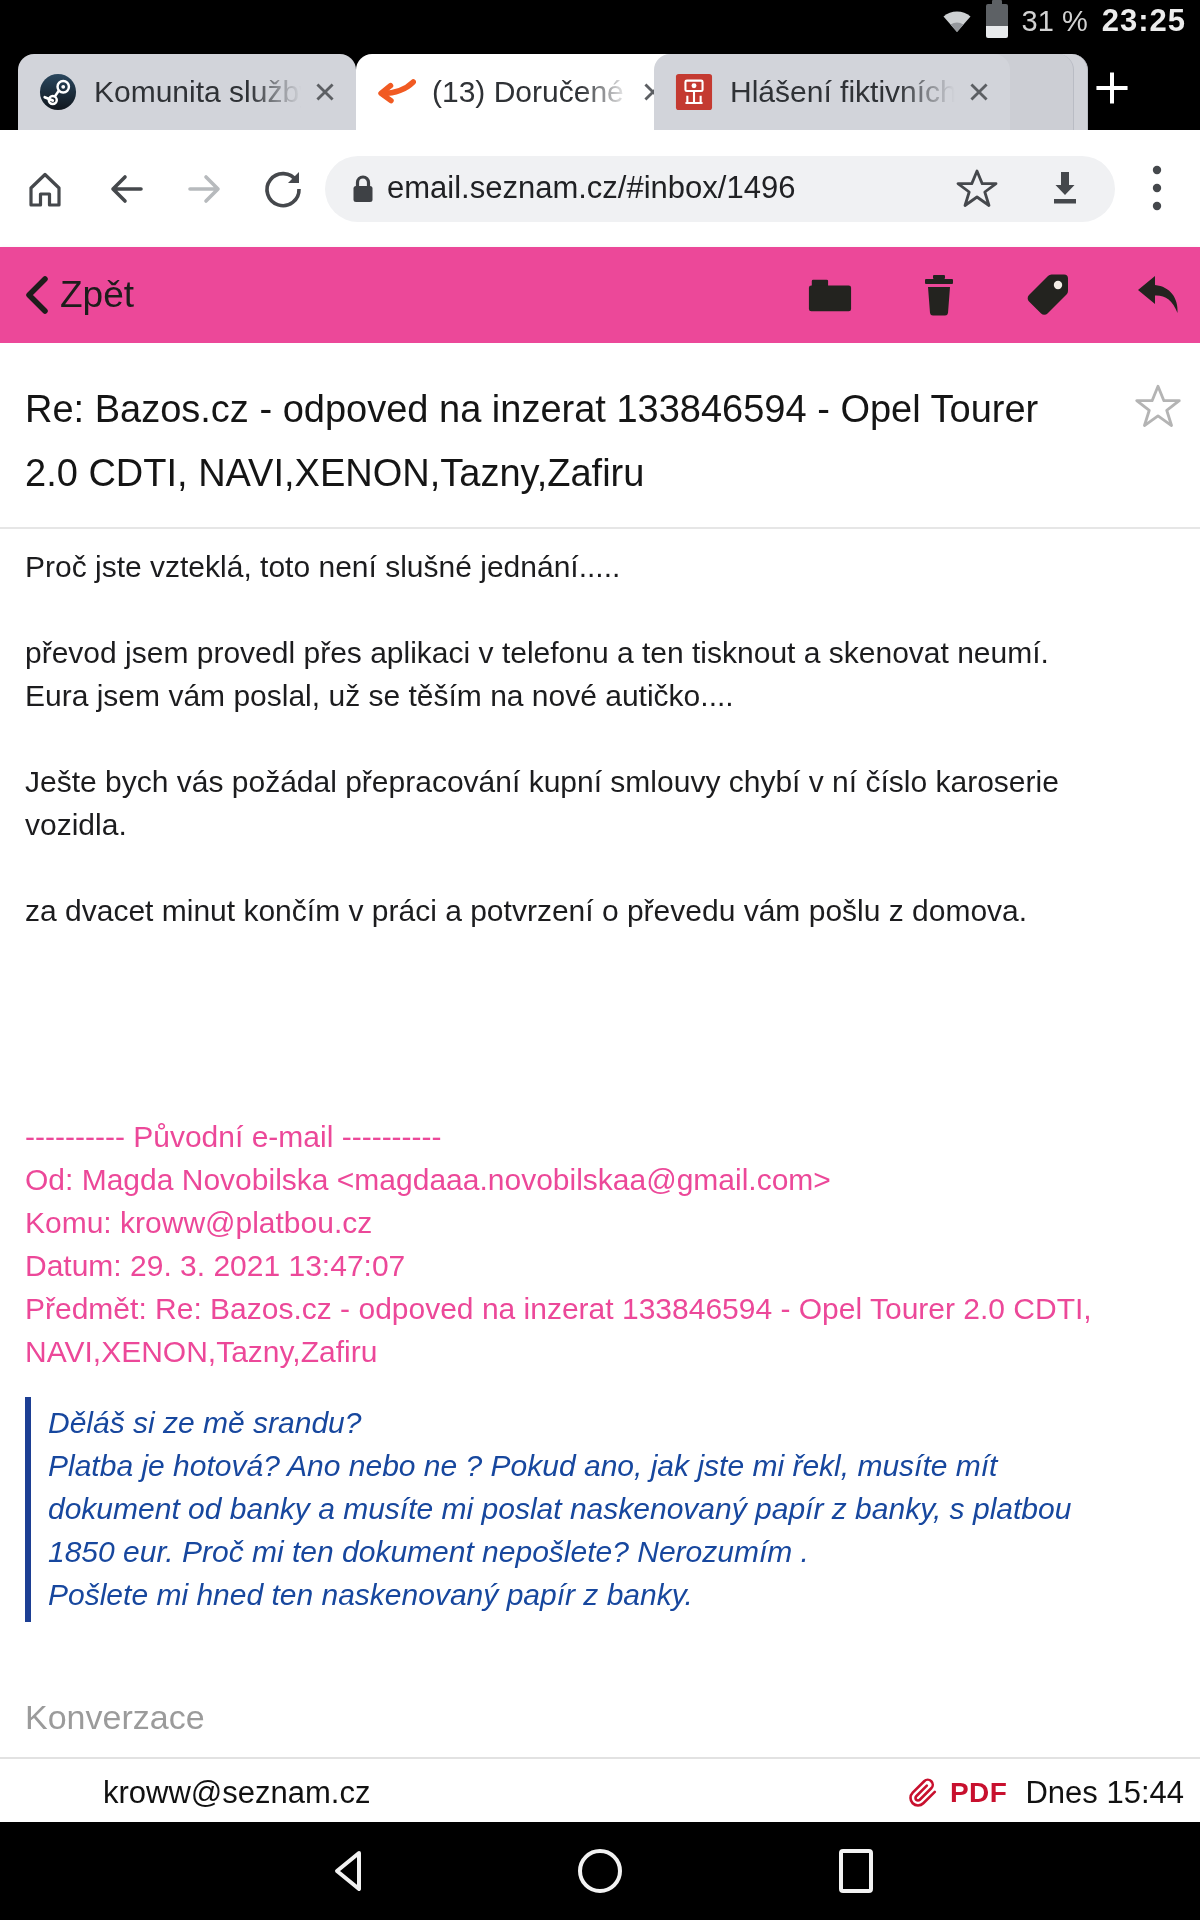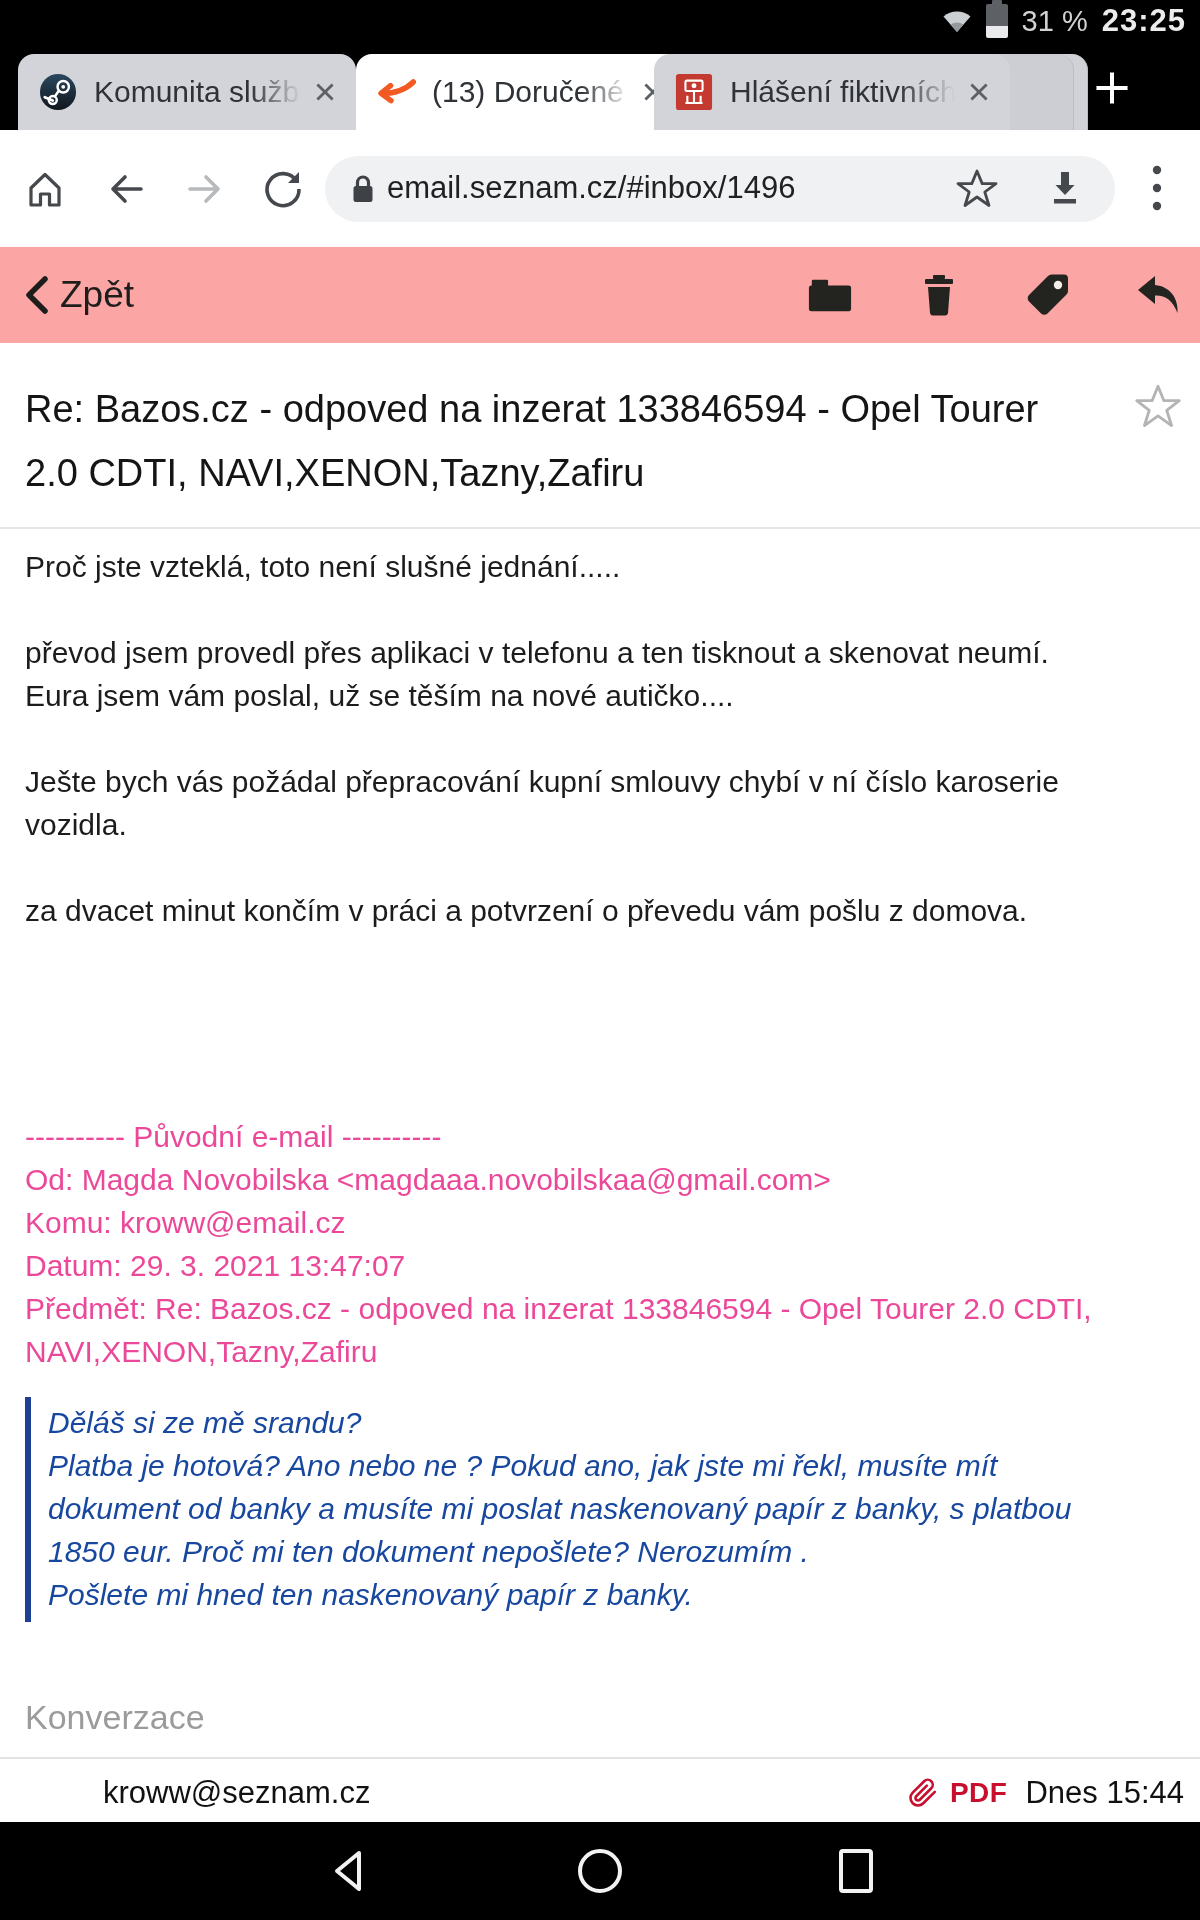--- a/index.html
+++ b/index.html
@@ -29,21 +29,21 @@
   .address-bar{position:absolute;top:130px;left:0;width:100%;height:117px;background:#fff;}
   .abtn{position:absolute;top:36px;width:46px;height:46px;display:flex;align-items:center;justify-content:center;background:none;border:none;padding:0;}
   .url-pill{position:absolute;left:325px;top:26px;width:790px;height:66px;background:#f0f1f3;border-radius:33px;}
   .lock{position:absolute;left:24px;top:16px;}
   .url-text{position:absolute;left:62px;top:14px;font-size:31px;color:#202124;white-space:nowrap;}
   .pill-star{position:absolute;left:630px;top:11px;width:44px;height:44px;}
   .pill-dl{position:absolute;left:718px;top:11px;width:44px;height:44px;}
   .menu-dots{position:absolute;left:1134px;top:32px;width:46px;height:52px;display:flex;align-items:center;justify-content:center;background:none;border:none;}
 
   
-  .email-toolbar{position:absolute;top:247px;left:0;width:100%;height:96px;background:#fca5a5;display:flex;align-items:center;box-shadow:0 3px 6px rgba(0,0,0,.14);}
+  .email-toolbar{position:absolute;top:247px;left:0;width:100%;height:96px;background:#ec4899;display:flex;align-items:center;box-shadow:0 3px 6px rgba(0,0,0,.14);}
   .back-btn{display:flex;align-items:center;gap:10px;padding-left:24px;background:none;border:none;}
   .back-label{font-size:37px;color:#1d1d1b;}
   .tool-icons{margin-left:auto;display:flex;gap:63px;padding-right:20px;align-items:center;}
   .tool-btn{width:46px;height:46px;background:none;border:none;padding:0;display:flex;align-items:center;justify-content:center;}
 
   
   .content{position:absolute;top:343px;left:0;width:100%;height:1479px;overflow:hidden;background:#fff;}
   .subject-row{position:relative;padding:34px 120px 0 25px;}
   .subject{font-size:38px;font-weight:400;color:#151515;line-height:64px;margin:0;white-space:pre-line;}
   .subject-star{position:absolute;right:18px;top:40px;}
@@ -249,21 +249,21 @@
       <p class="para">převod jsem provedl přes aplikaci v telefonu a ten tisknout a skenovat neumí.
 Eura jsem vám poslal, už se těším na nové autičko....</p>
       <p class="para">Ješte bych vás požádal přepracování kupní smlouvy chybí v ní číslo karoserie
 vozidla.</p>
       <p class="para">za dvacet minut končím v práci a potvrzení o převedu vám pošlu z domova.</p>
     </div>
 
     <div class="orig-block">
       <div class="orig-line">---------- Původní e-mail ----------</div>
       <div class="orig-line">Od: Magda Novobilska &lt;magdaaa.novobilskaa@gmail.com&gt;</div>
-      <div class="orig-line">Komu: kroww@email.cz</div>
+      <div class="orig-line">Komu: kroww@platbou.cz</div>
       <div class="orig-line">Datum: 29. 3. 2021 13:47:07</div>
       <div class="orig-line">Předmět: Re: Bazos.cz - odpoved na inzerat 133846594 - Opel Tourer 2.0 CDTI,
 NAVI,XENON,Tazny,Zafiru</div>
     </div>
 
     <blockquote class="quote">
       <div class="quote-line">Děláš si ze mě srandu?</div>
       <div class="quote-line">Platba je hotová? Ano nebo ne ? Pokud ano, jak jste mi řekl, musíte mít
 dokument od banky a musíte mi poslat naskenovaný papír z banky, s platbou
 1850 eur. Proč mi ten dokument nepošlete? Nerozumím .</div>

